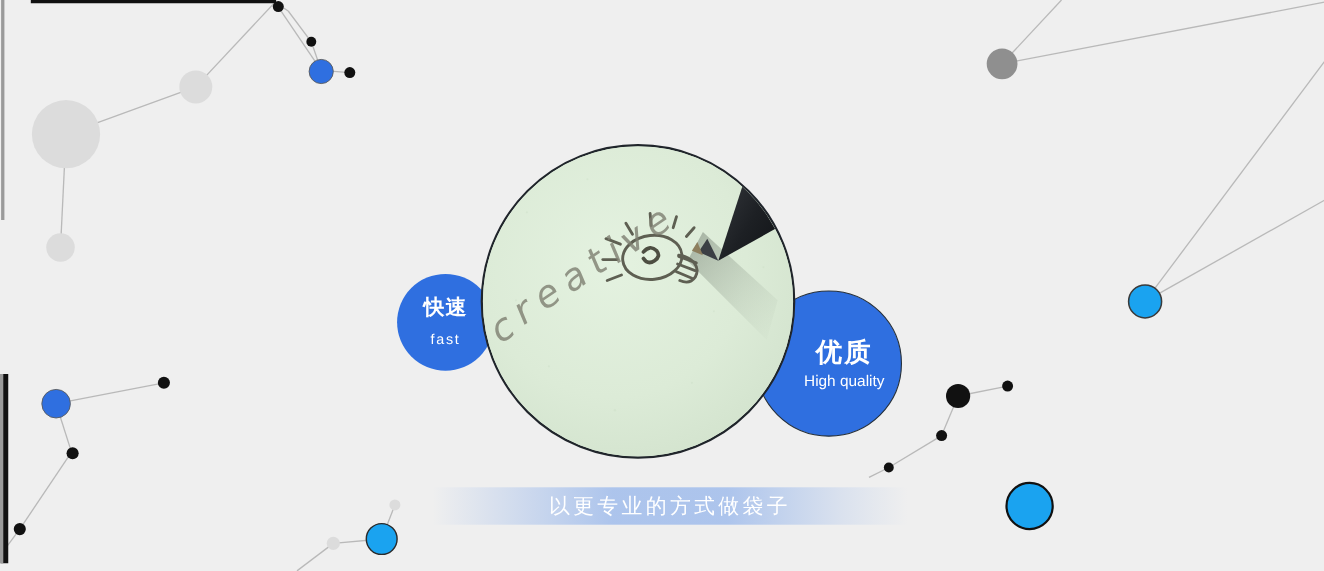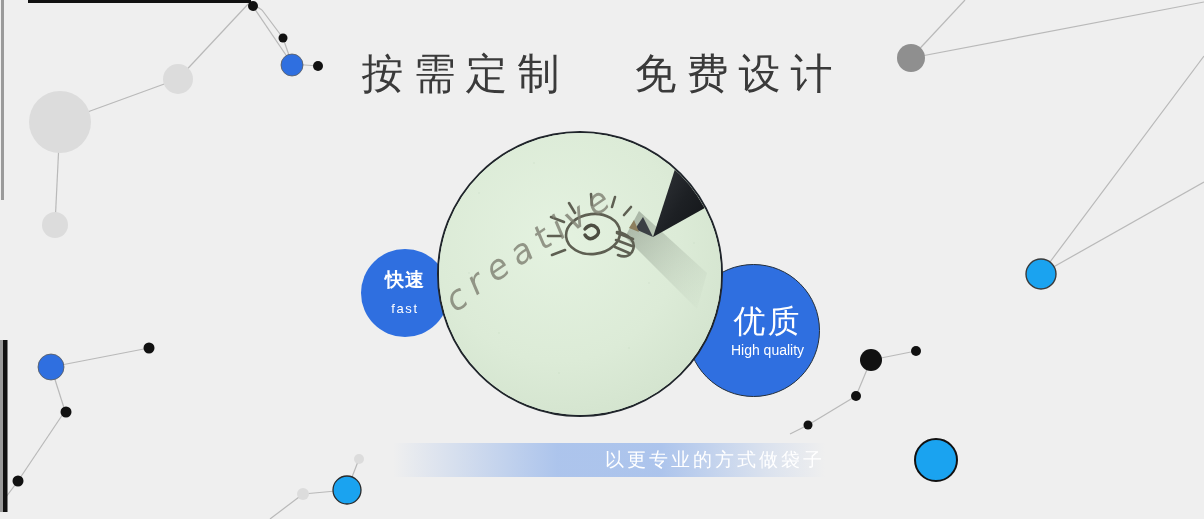--- a/index.html
+++ b/index.html
@@ -61,21 +61,21 @@
   #circle-quality {
     left: 687px;
     top: 264px;
     width: 133px;
     height: 133px;
     background: #2f6fe0;
     border: 1px solid #26303a;
     box-sizing: border-box;
     padding-left: 28px;
   }
-  #circle-quality .cn { font-size: 32px; font-weight: 400; letter-spacing: 2px; }
+  #circle-quality .cn { font-size: 24px; font-weight: 700; letter-spacing: 2px; }
   #circle-quality .en { font-size: 14px; margin-top: 3px; font-weight: 400; }
 
   
   #photo-circle {
     position: absolute;
     left: 437px;
     top: 131px;
     width: 286px;
     height: 286px;
     border-radius: 50%;
@@ -95,21 +95,21 @@
     height: 34px;
     background: linear-gradient(to right,
         rgba(169,194,236,0) 0%,
         rgba(169,194,236,0.35) 14%,
         rgba(169,194,236,0.95) 38%,
         rgba(169,194,236,0.95) 62%,
         rgba(169,194,236,0.30) 86%,
         rgba(169,194,236,0) 100%);
     display: flex;
     align-items: center;
-    justify-content: flex-end;
+    justify-content: center;
   }
   #tagline-text {
     font-size: 19px;
     color: #ffffff;
     letter-spacing: 3px;
     font-weight: 400;
     white-space: pre;
   }
 </style>
 </head>
@@ -169,21 +169,20 @@
     <circle cx="856" cy="396" r="5" fill="#111111"></circle>
     <circle cx="808" cy="425" r="4.5" fill="#111111"></circle>
 
     <circle cx="292" cy="65" r="11" fill="#2f6fe0" stroke="#5a5a5a" stroke-width="0.8"></circle>
     <circle cx="51" cy="367" r="13" fill="#2f6fe0" stroke="#5a5a5a" stroke-width="0.8"></circle>
     <circle cx="347" cy="490" r="14" fill="#1aa3f0" stroke="#2a2a2a" stroke-width="1.3"></circle>
     <circle cx="1041" cy="274" r="15" fill="#1aa3f0" stroke="#3a3a3a" stroke-width="1.4"></circle>
     <circle cx="936" cy="460" r="21" fill="#1aa3f0" stroke="#111111" stroke-width="2"></circle>
   </svg>
 
-  <div class="headline">按需定制   免费设计</div>
 
   <div class="pill-circle" id="circle-fast">
     <span class="cn">快速</span>
     <span class="en">fast</span>
   </div>
 
   <div class="pill-circle" id="circle-quality">
     <span class="cn">优质</span>
     <span class="en">High quality</span>
   </div>

